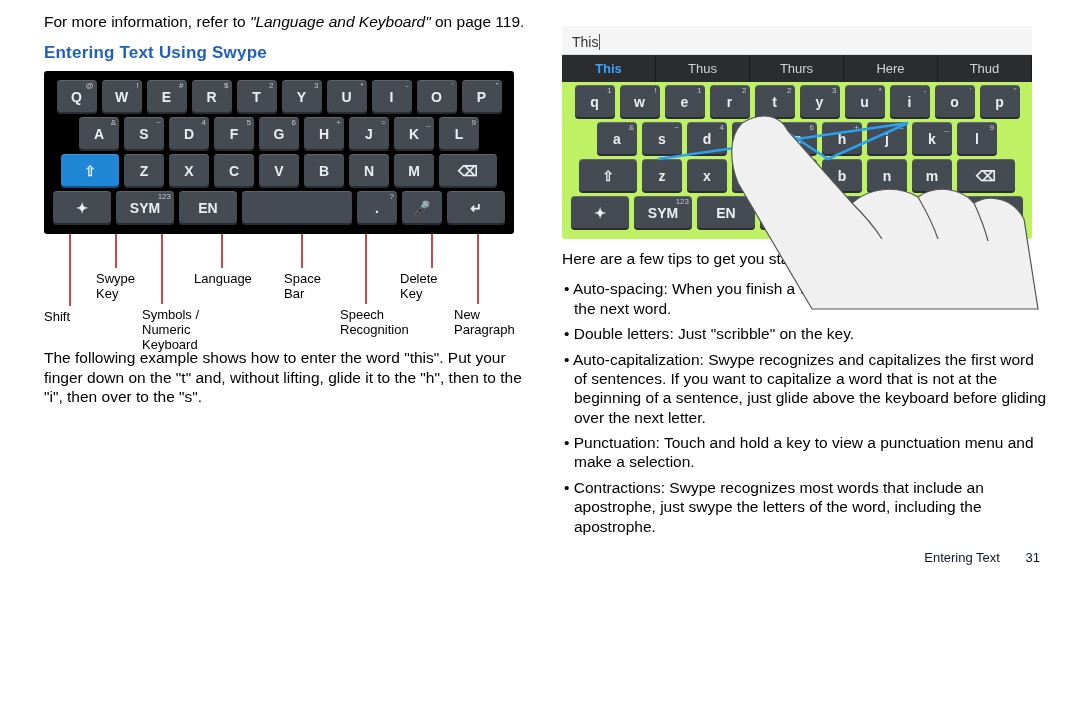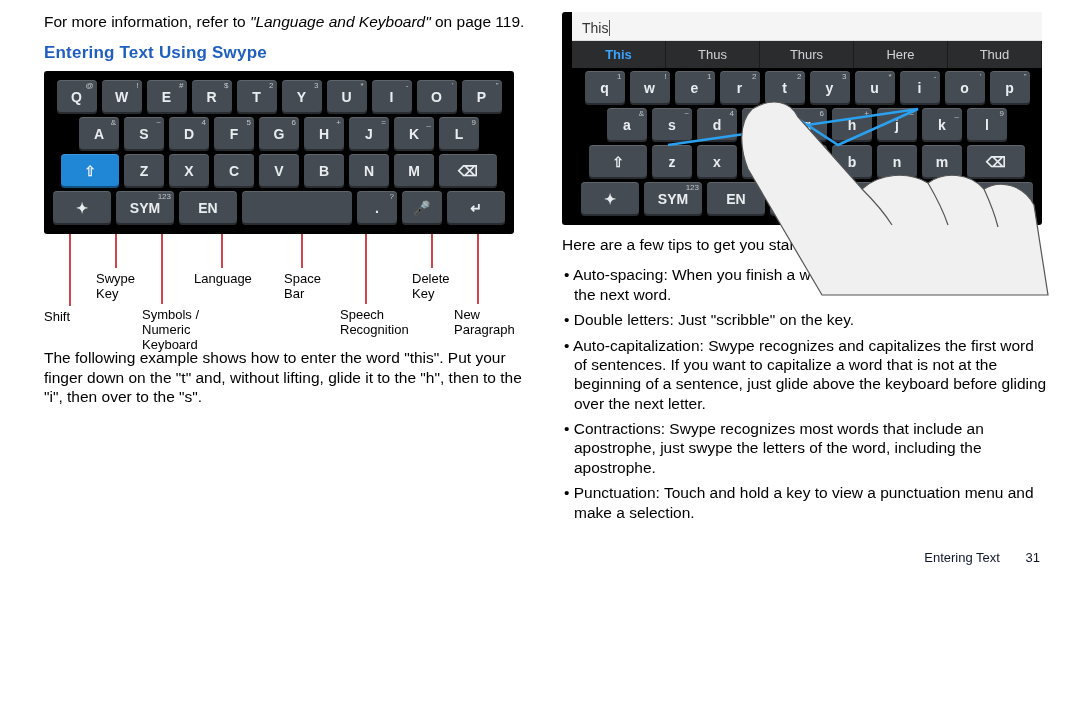--- a/index.html
+++ b/index.html
@@ -16,21 +16,21 @@
   .key.wide{width:58px}
   .key.shift{background:#1f87d6}
   .key.space{width:110px}
   .callouts{position:relative;height:110px;font-size:13px}
   .callouts svg{position:absolute;left:0;top:0}
   .cl{position:absolute;white-space:pre;line-height:1.15}
   .bullet-list{font-size:15.5px;line-height:1.25;margin:2px 0;padding-left:0;list-style:none}
   .bullet-list li{margin:3px 0 6px 0;text-indent:-10px;padding-left:12px}
   .bullet-list li::before{content:"\2022  ";}
   .b{font-weight:400}
-  .demo{width:470px;background:#000000;border-radius:3px;padding:0 0 6px 10px;margin-top:2px}
+  .demo{width:470px;background:#bef264;border-radius:3px;padding:0 0 6px 0;margin-top:16px}
   .demo-top{background:#f5f5f5;color:#333;font-size:14px;padding:8px 10px 4px 10px;border-bottom:1px solid #ddd}
   .demo-sub{background:#f5f5f5;color:#666;font-size:12.5px;padding:2px 10px 10px 10px}
   .suggest{display:flex;background:#2a2c2e;color:#d0d4d8;font-size:13px}
   .suggest span{flex:1;text-align:center;padding:6px 0;border-right:1px solid #1a1b1c}
   .suggest span:first-child{color:#3aa4ff;font-weight:600}
   .demo .krow{margin:3px 6px}
   .hand{position:relative;height:0}
   .hand svg{position:absolute;left:140px;top:-120px}
   .trace{position:relative;height:0}
   .trace svg{position:absolute;left:6px;top:-118px}
@@ -111,21 +111,21 @@
         <span class="cl" style="left:52px;top:38px">Swype
 Key</span>
         <span class="cl" style="left:98px;top:74px">Symbols /
 Numeric
 Keyboard</span>
         <span class="cl" style="left:150px;top:38px">Language</span>
         <span class="cl" style="left:240px;top:38px">Space
 Bar</span>
         <span class="cl" style="left:296px;top:74px">Speech
 Recognition</span>
-        <span class="cl" style="left:368px;top:38px">Delete
+        <span class="cl" style="left:356px;top:38px">Delete
 Key</span>
         <span class="cl" style="left:410px;top:74px">New
 Paragraph</span>
       </div>
     </div>
 
     <p class="para">The following example shows how to enter the word "this". Put your finger down on the "t" and, without lifting, glide it to the "h", then to the "i", then over to the "s".</p>
   </div>
 
   <div class="col">
@@ -196,22 +196,22 @@
           </g>
         </svg>
       </div>
     </div>
 
     <p class="para" style="margin-top:10px">Here are a few tips to get you started:</p>
     <ul class="bullet-list" id="tips">
         <li><span class="b">Auto-spacing</span><span>: When you finish a word, just lift your finger and start the next word.</span></li>
         <li><span class="b">Double letters</span><span>: Just "scribble" on the key.</span></li>
         <li><span class="b">Auto-capitalization</span><span>: Swype recognizes and capitalizes the first word of sentences. If you want to capitalize a word that is not at the beginning of a sentence, just glide above the keyboard before gliding over the next letter.</span></li>
+        <li><span class="b">Punctuation</span><span>: Touch and hold a key to view a punctuation menu and make a selection.</span></li>
         <li><span class="b">Contractions</span><span>: Swype recognizes most words that include an apostrophe, just swype the letters of the word, including the apostrophe.</span></li>
-        <li><span class="b">Punctuation</span><span>: Touch and hold a key to view a punctuation menu and make a selection.</span></li>
       </ul>
   </div>
 
   <div class="footer">
     <span>Entering Text</span>
     <span class="pn">31</span>
   </div>
 </div>
 
 </body></html>

